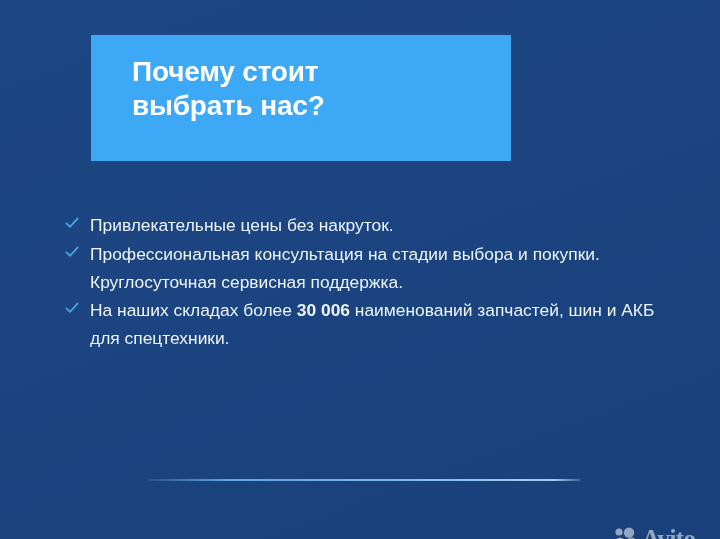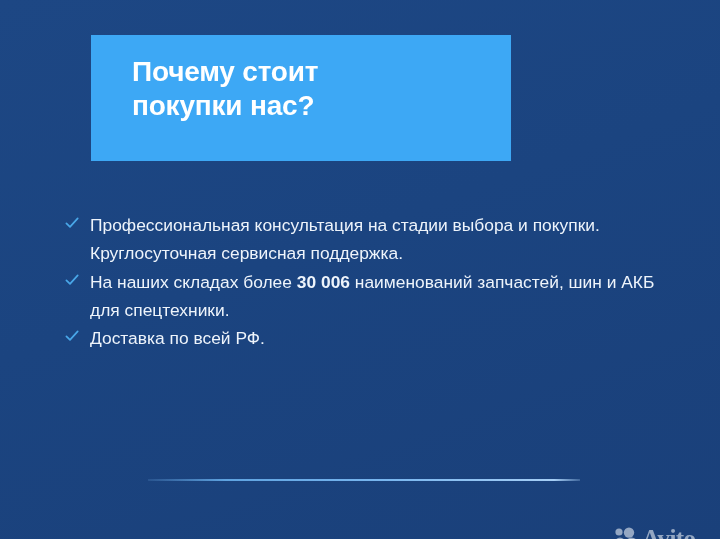--- a/index.html
+++ b/index.html
@@ -121,47 +121,47 @@
     letter-spacing: -0.6px;
   }
 </style>
 </head>
 <body>
 
 <div id="slide">
 
   <div id="title-banner">
     <div class="title-text">Почему стоит
-покупки нас?</div>
+выбрать нас?</div>
   </div>
 
   <ul id="benefits-list">
+      <li>
+        <span class="check-icon">
+          <svg viewBox="0 0 14 14" xmlns="http://www.w3.org/2000/svg" aria-hidden="true">
+            <path d="M1.4 7.3 L5.0 10.9 L12.7 2.4" fill="none" stroke="#49a7e8" stroke-width="1.7" stroke-linecap="round" stroke-linejoin="round"></path>
+          </svg>
+        </span>
+        <span class="bullet-text"><span>Привлекательные цены без накруток.</span></span>
+      </li>
       <li>
         <span class="check-icon">
           <svg viewBox="0 0 14 14" xmlns="http://www.w3.org/2000/svg" aria-hidden="true">
             <path d="M1.4 7.3 L5.0 10.9 L12.7 2.4" fill="none" stroke="#49a7e8" stroke-width="1.7" stroke-linecap="round" stroke-linejoin="round"></path>
           </svg>
         </span>
         <span class="bullet-text"><span>Профессиональная консультация на стадии выбора и покупки. Круглосуточная сервисная поддержка.</span></span>
       </li>
       <li>
         <span class="check-icon">
           <svg viewBox="0 0 14 14" xmlns="http://www.w3.org/2000/svg" aria-hidden="true">
             <path d="M1.4 7.3 L5.0 10.9 L12.7 2.4" fill="none" stroke="#49a7e8" stroke-width="1.7" stroke-linecap="round" stroke-linejoin="round"></path>
           </svg>
         </span>
         <span class="bullet-text"><span>На наших складах более </span><b>30 006</b><span> наименований запчастей, шин и АКБ для спецтехники.</span></span>
-      </li>
-      <li>
-        <span class="check-icon">
-          <svg viewBox="0 0 14 14" xmlns="http://www.w3.org/2000/svg" aria-hidden="true">
-            <path d="M1.4 7.3 L5.0 10.9 L12.7 2.4" fill="none" stroke="#49a7e8" stroke-width="1.7" stroke-linecap="round" stroke-linejoin="round"></path>
-          </svg>
-        </span>
-        <span class="bullet-text"><span>Доставка по всей РФ.</span></span>
       </li>
     </ul>
 
   <div id="divider"></div>
 
   <div id="avito-watermark">
     <span class="avito-mark">
       <svg viewBox="0 0 26 24" xmlns="http://www.w3.org/2000/svg" aria-hidden="true">
         <circle cx="6.0" cy="6.0" r="3.6" fill="#dfe6ef"></circle>
         <circle cx="16.0" cy="6.6" r="5.2" fill="#dfe6ef"></circle>

